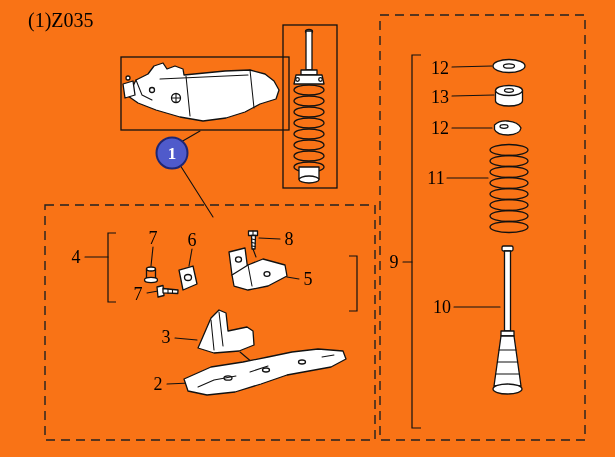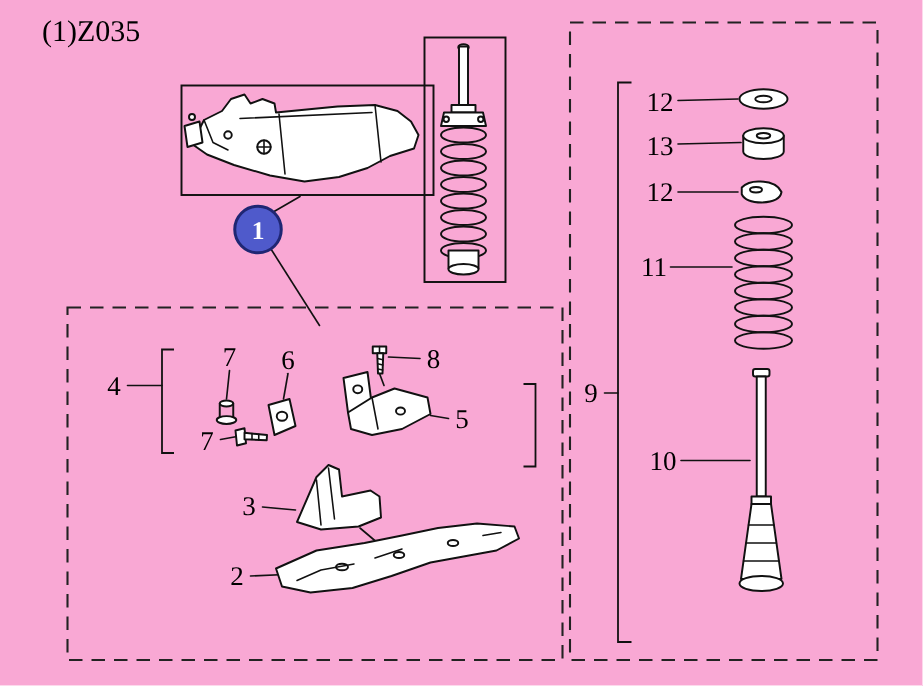--- a/index.html
+++ b/index.html
@@ -1,16 +1,16 @@
 <!DOCTYPE html>
 <html><head>
 <meta charset="utf-8">
 <style>
   html,body{margin:0;padding:0;background:#fff;}
-  .page{position:relative;width:615px;height:457px;background:#f9a8d4;overflow:hidden;
+  .page{position:relative;width:615px;height:457px;background:#f97316;overflow:hidden;
         font-family:"Liberation Serif",serif;}
   svg{display:block;}
   .stroke{stroke:#111;stroke-width:1.3;fill:none;stroke-linejoin:round;stroke-linecap:round;}
   .fillw{fill:#fff;}
   .thin{stroke-width:1.05;}
   .lbl{font-family:"Liberation Serif",serif;font-size:18px;fill:#000;
        text-anchor:middle;dominant-baseline:central;}
   .title{font-family:"Liberation Serif",serif;font-size:20px;fill:#000;}
   .dash{stroke:#222;stroke-width:1.4;fill:none;stroke-dasharray:9 6;}
   .box{stroke:#111;stroke-width:1.3;fill:none;}

